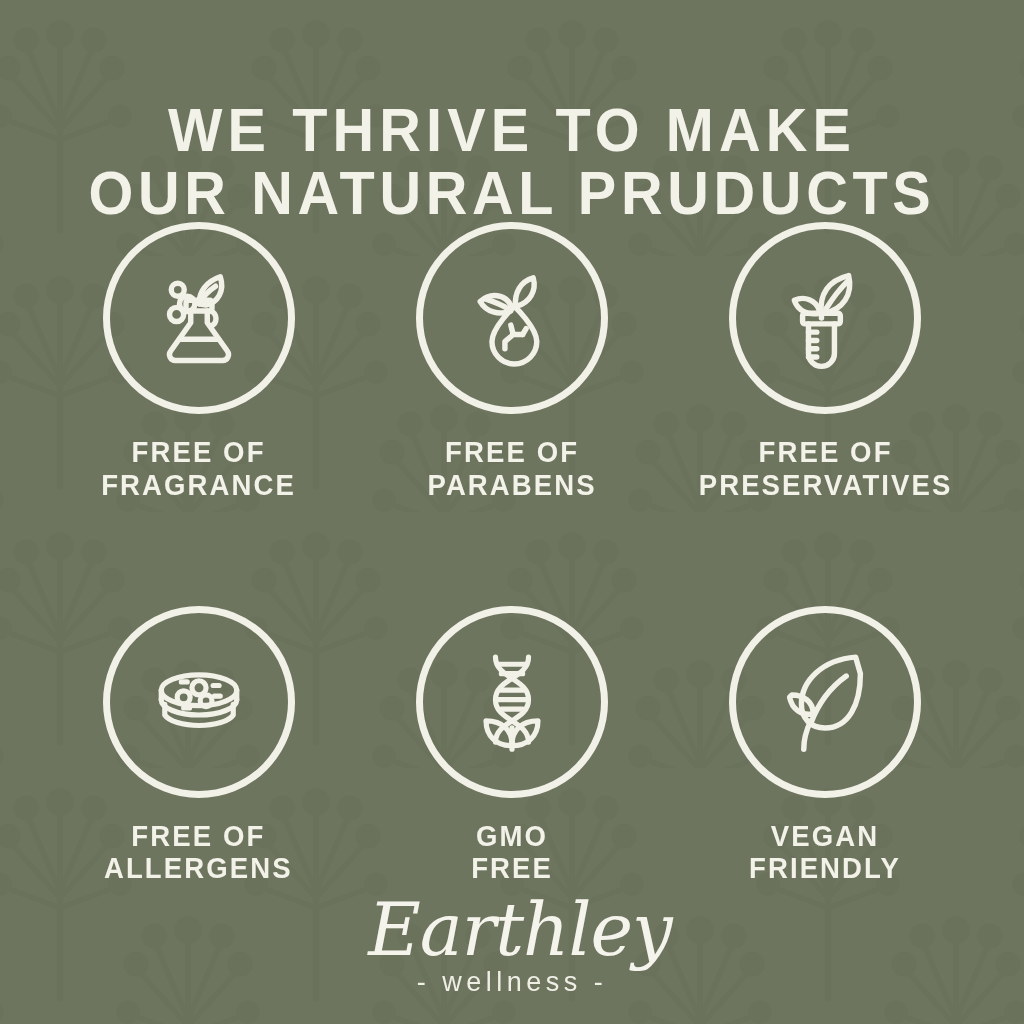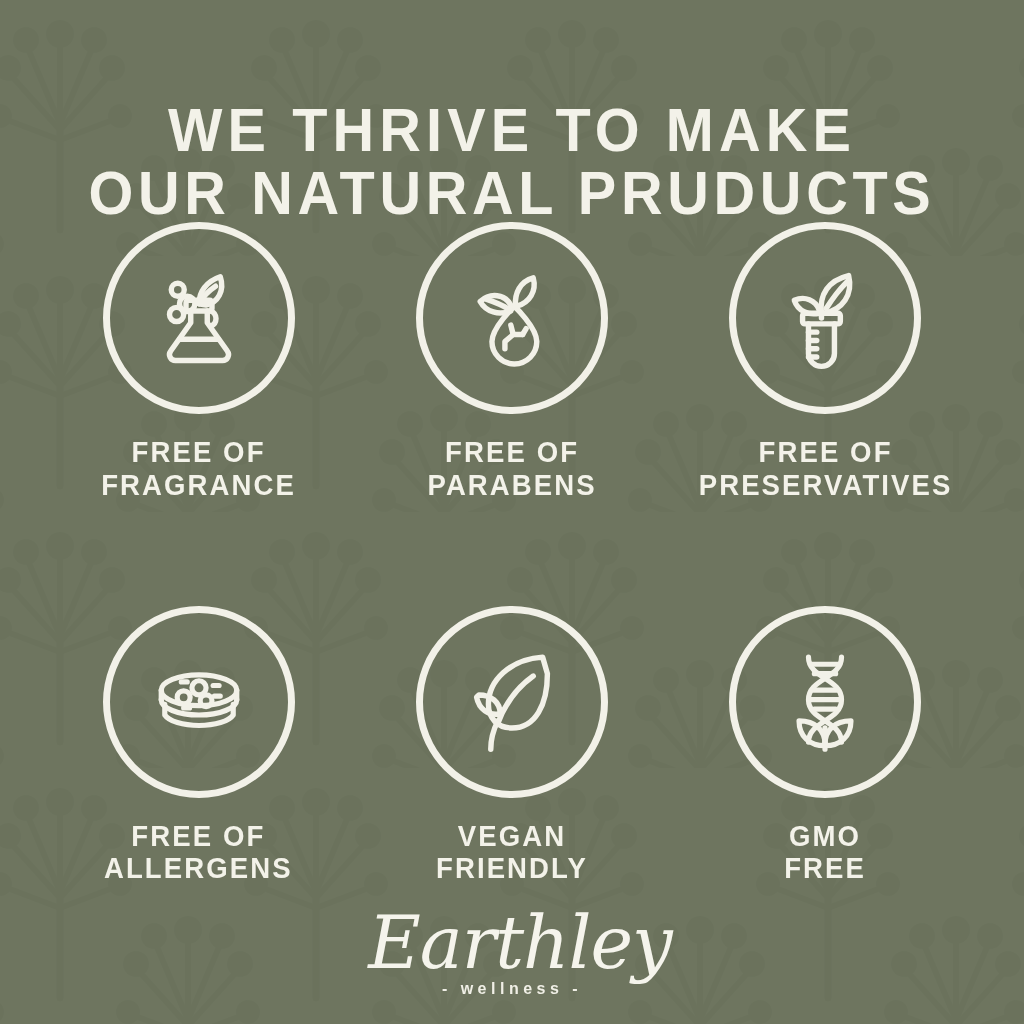--- a/index.html
+++ b/index.html
@@ -120,22 +120,22 @@
     line-height: 0.94;
     letter-spacing: -1px;
     display: block;
     padding-left: 16px;
   }
   .logo-sub {
     display: block;
     margin-top: 2px;
     color: #f0efe6;
     font-family: "Liberation Sans", sans-serif;
-    font-weight: bold;
-    font-size: 16px;
+    font-weight: normal;
+    font-size: 27px;
     letter-spacing: 4.5px;
   }
 </style>
 </head>
 <body>
 
 <div id="poster">
 
   <svg id="bg-pattern" viewBox="0 0 1024 1024" preserveAspectRatio="none" aria-hidden="true">
     <defs>
@@ -278,39 +278,20 @@
           </svg>
         </div>
         <div class="badge-label">
           <span>FREE OF</span>
           <span class="l2">ALLERGENS</span>
         </div>
       </div>
 
       <div class="badge">
         <div class="badge-circle">
-          <svg viewBox="0 0 100 100" fill="none" stroke="#f2f1e8" stroke-width="4.6" stroke-linecap="round" stroke-linejoin="round">
-
-            <path d="M76 12 C48 14 30 32 30 52 C30 64 38 72 50 72 C70 72 80 52 80 26 Z"></path>
-
-            <path d="M68 28 C54 38 44 52 38 68"></path>
-
-            <path d="M22 44 C32 44 40 50 40 60 C30 62 22 56 20 46 Z"></path>
-
-            <path d="M38 66 C34 74 32 82 32 90"></path>
-          </svg>
-        </div>
-        <div class="badge-label">
-          <span>VEGAN</span>
-          <span class="l2">FRIENDLY</span>
-        </div>
-      </div>
-
-      <div class="badge">
-        <div class="badge-circle">
           <svg viewBox="0 0 100 100" fill="none" stroke="#f2f1e8" stroke-width="4.4" stroke-linecap="round" stroke-linejoin="round">
 
             <path d="M36 12 C36 30 64 30 64 48 C64 66 36 66 36 84"></path>
             <path d="M64 12 C64 30 36 30 36 48 C36 66 64 66 64 84"></path>
 
             <path d="M38 18 h24"></path>
             <path d="M41 26 h18"></path>
             <path d="M41 40 h18"></path>
             <path d="M38 48 h24"></path>
             <path d="M41 56 h18"></path>
@@ -320,20 +301,39 @@
 
             <path d="M50 72 v18"></path>
           </svg>
         </div>
         <div class="badge-label">
           <span>GMO</span>
           <span class="l2">FREE</span>
         </div>
       </div>
 
+      <div class="badge">
+        <div class="badge-circle">
+          <svg viewBox="0 0 100 100" fill="none" stroke="#f2f1e8" stroke-width="4.6" stroke-linecap="round" stroke-linejoin="round">
+
+            <path d="M76 12 C48 14 30 32 30 52 C30 64 38 72 50 72 C70 72 80 52 80 26 Z"></path>
+
+            <path d="M68 28 C54 38 44 52 38 68"></path>
+
+            <path d="M22 44 C32 44 40 50 40 60 C30 62 22 56 20 46 Z"></path>
+
+            <path d="M38 66 C34 74 32 82 32 90"></path>
+          </svg>
+        </div>
+        <div class="badge-label">
+          <span>VEGAN</span>
+          <span class="l2">FRIENDLY</span>
+        </div>
+      </div>
+
     </div>
 
     <div class="logo">
       <span class="logo-word">Earthley</span>
       <span class="logo-sub">- wellness -</span>
     </div>
 
   </div>
 </div>
 

